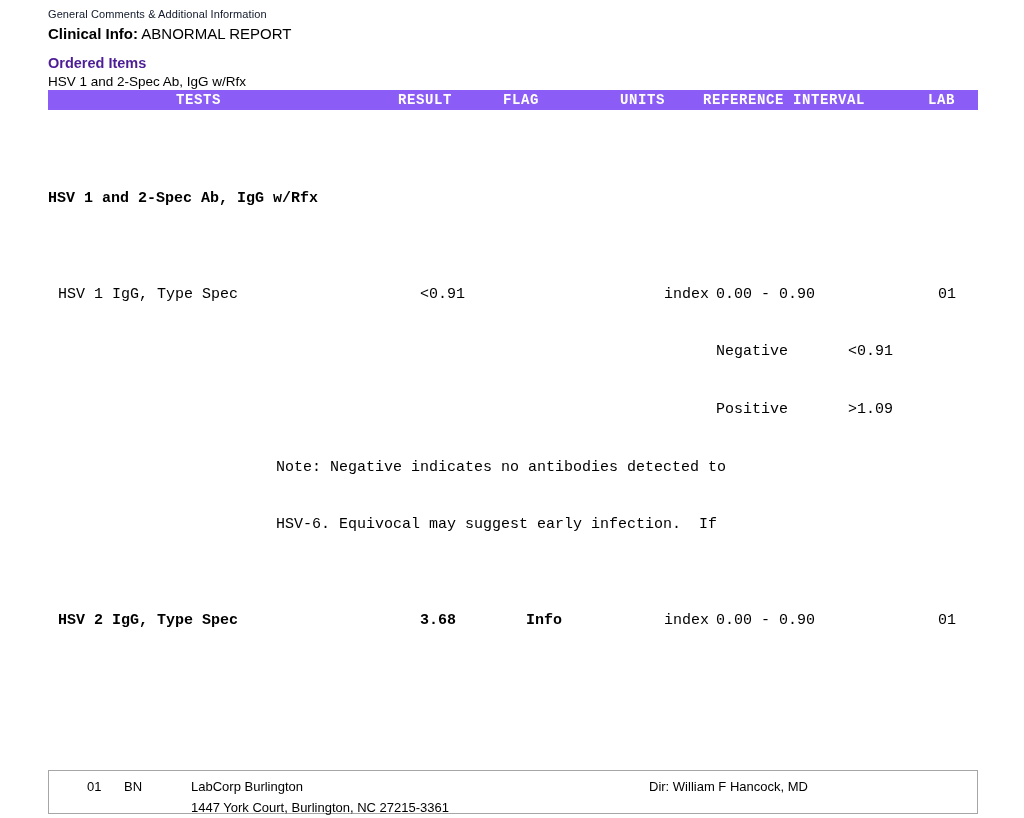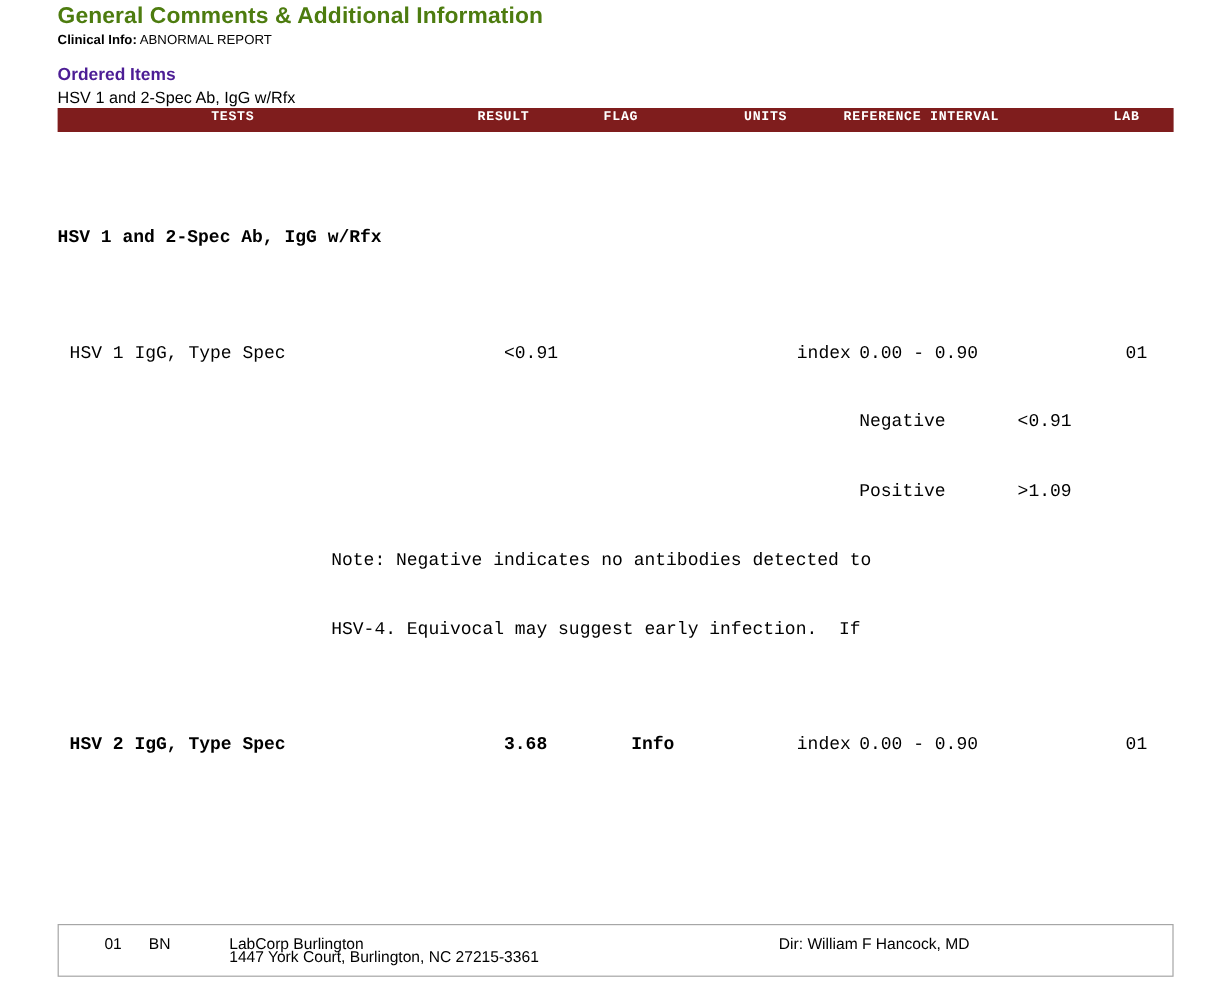--- a/index.html
+++ b/index.html
@@ -23,28 +23,28 @@
   }
 
   
   .top-block {
     position: absolute;
     left: 48px;
     top: 5px;
     width: 930px;
   }
   .section-heading {
-    color: #4d7c0f;
-    font-weight: bold;
-    font-size: 19px;
+    color: #0f172a;
+    font-weight: normal;
+    font-size: 11px;
     line-height: 18px;
     letter-spacing: 0.1px;
   }
   .clinical-line {
-    font-size: 11px;
+    font-size: 15px;
     line-height: 18px;
     margin-top: 2px;
   }
   .clinical-line .lbl {
     font-weight: bold;
   }
   .ordered-heading {
     color: #4c1d95;
     font-weight: bold;
     font-size: 14.5px;
@@ -57,25 +57,25 @@
     margin-top: 1px;
   }
 
   
   .table-header {
     position: absolute;
     left: 48px;
     top: 90px;
     width: 930px;
     height: 20px;
-    background: #7f1d1d;
+    background: #8b5cf6;
     color: #ffffff;
     font-family: "Liberation Mono", monospace;
     font-weight: bold;
-    font-size: 11px;
+    font-size: 14px;
     letter-spacing: 0.6px;
   }
   .table-header span {
     position: absolute;
     top: 2px;
     white-space: pre;
   }
   .th-tests     { left: 128px; }
   .th-result    { left: 338px; margin-left: 12px; }
   .th-flag      { left: 455px; }
@@ -128,21 +128,21 @@
   }
   .footer span {
     position: absolute;
     font-size: 13px;
     line-height: 17px;
     font-family: "Liberation Sans", sans-serif;
   }
   .f-num  { left: 38px;  top: 7px; }
   .f-bn   { left: 75px;  top: 7px; }
   .f-lab  { left: 142px; top: 7px; }
-  .f-addr { left: 142px; top: 18px; }
+  .f-addr { left: 142px; top: 28px; }
   .f-dir  { left: 600px; top: 7px; }
 </style>
 </head>
 <body>
 
 <div class="page">
 
   <div class="top-block">
     <div class="section-heading">General Comments &amp; Additional Information</div>
     <div class="clinical-line"><span class="lbl">Clinical Info:</span> <span>ABNORMAL REPORT</span></div>
@@ -179,21 +179,21 @@
       <span class="cell c-refval">&lt;0.91</span>
     </div>
     <div class="row">
       <span class="cell c-ref">Positive</span>
       <span class="cell c-refval">&gt;1.09</span>
     </div>
     <div class="row">
       <span class="cell c-indent">Note: Negative indicates no antibodies detected to</span>
     </div>
     <div class="row">
-      <span class="cell c-indent">HSV-4. Equivocal may suggest early infection.  If</span>
+      <span class="cell c-indent">HSV-6. Equivocal may suggest early infection.  If</span>
     </div>
 
     
     <div class="row">
       <span class="cell c-name b">HSV 2 IgG, Type Spec</span>
       <span class="cell c-result b">3.68</span>
       <span class="cell c-flag b">Info</span>
       <span class="cell c-units">index</span>
       <span class="cell c-ref">0.00 - 0.90</span>
       <span class="cell c-lab">01</span>

